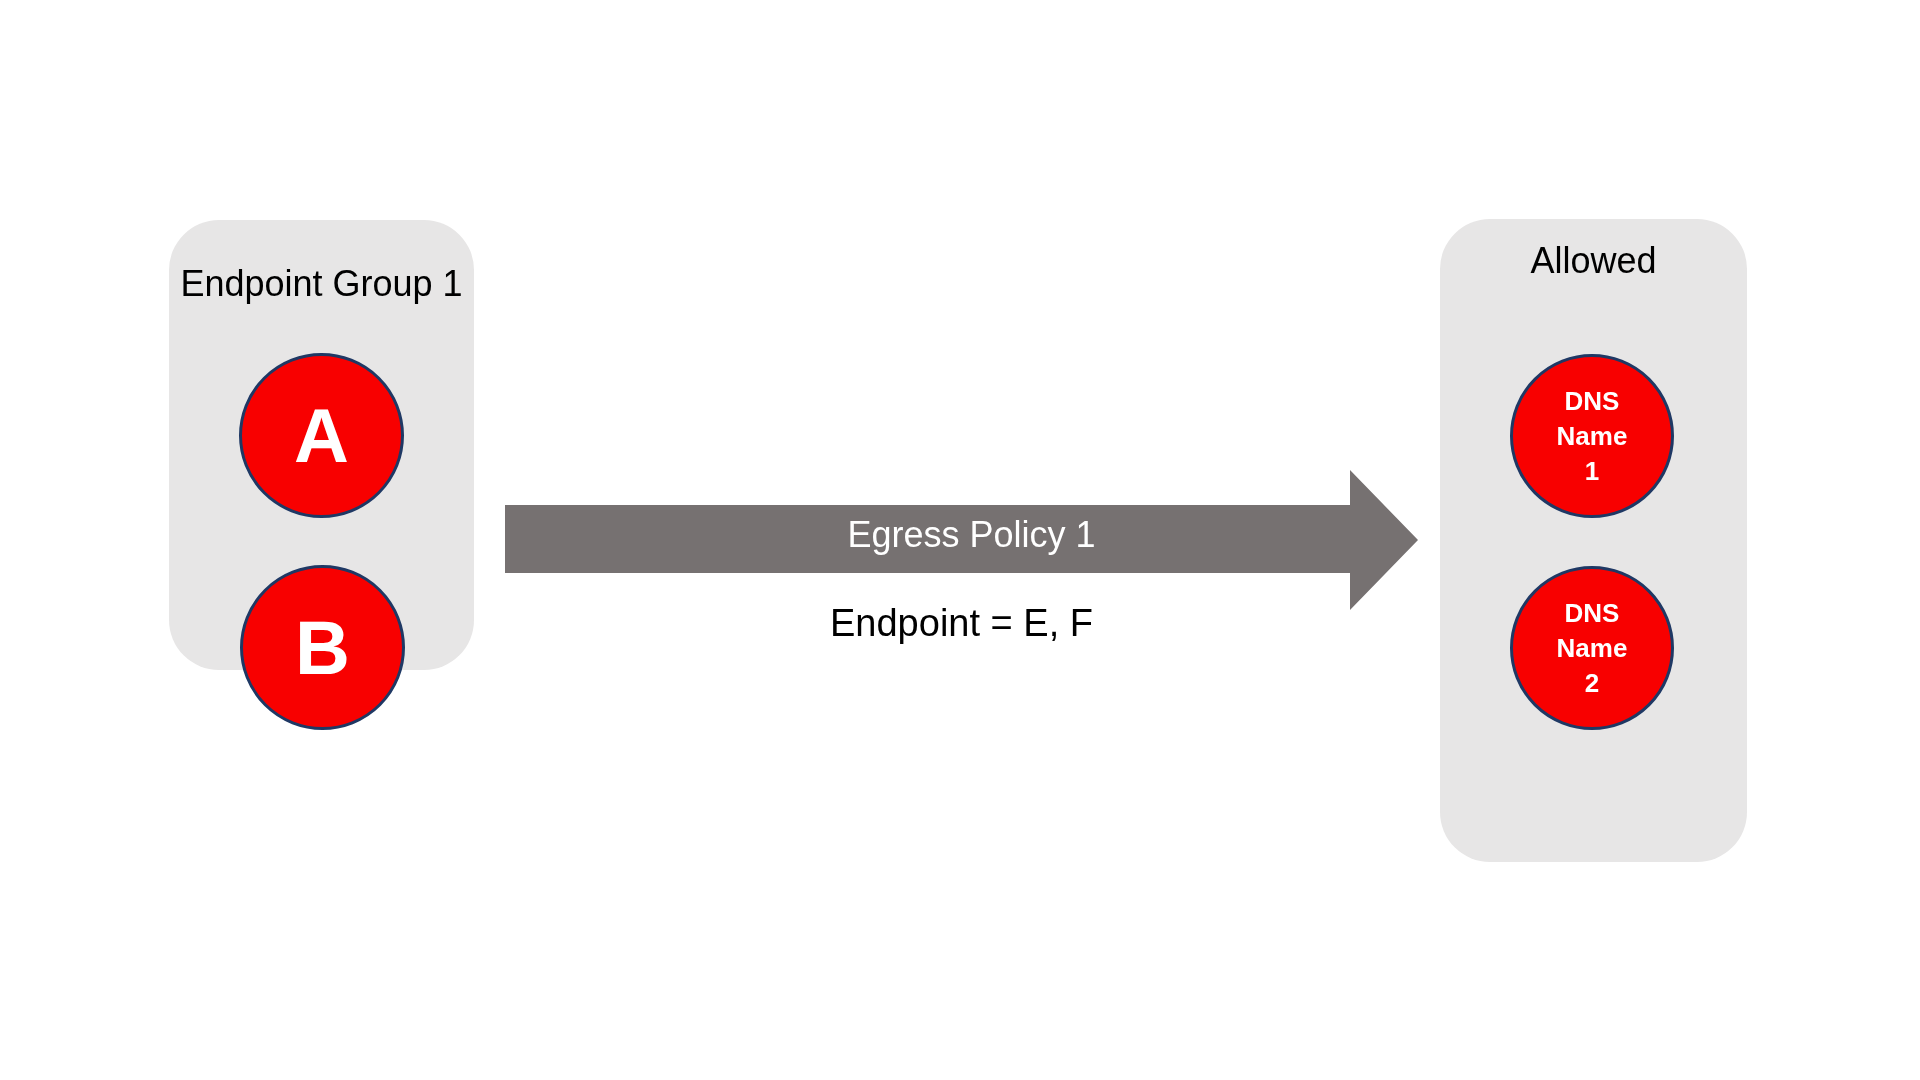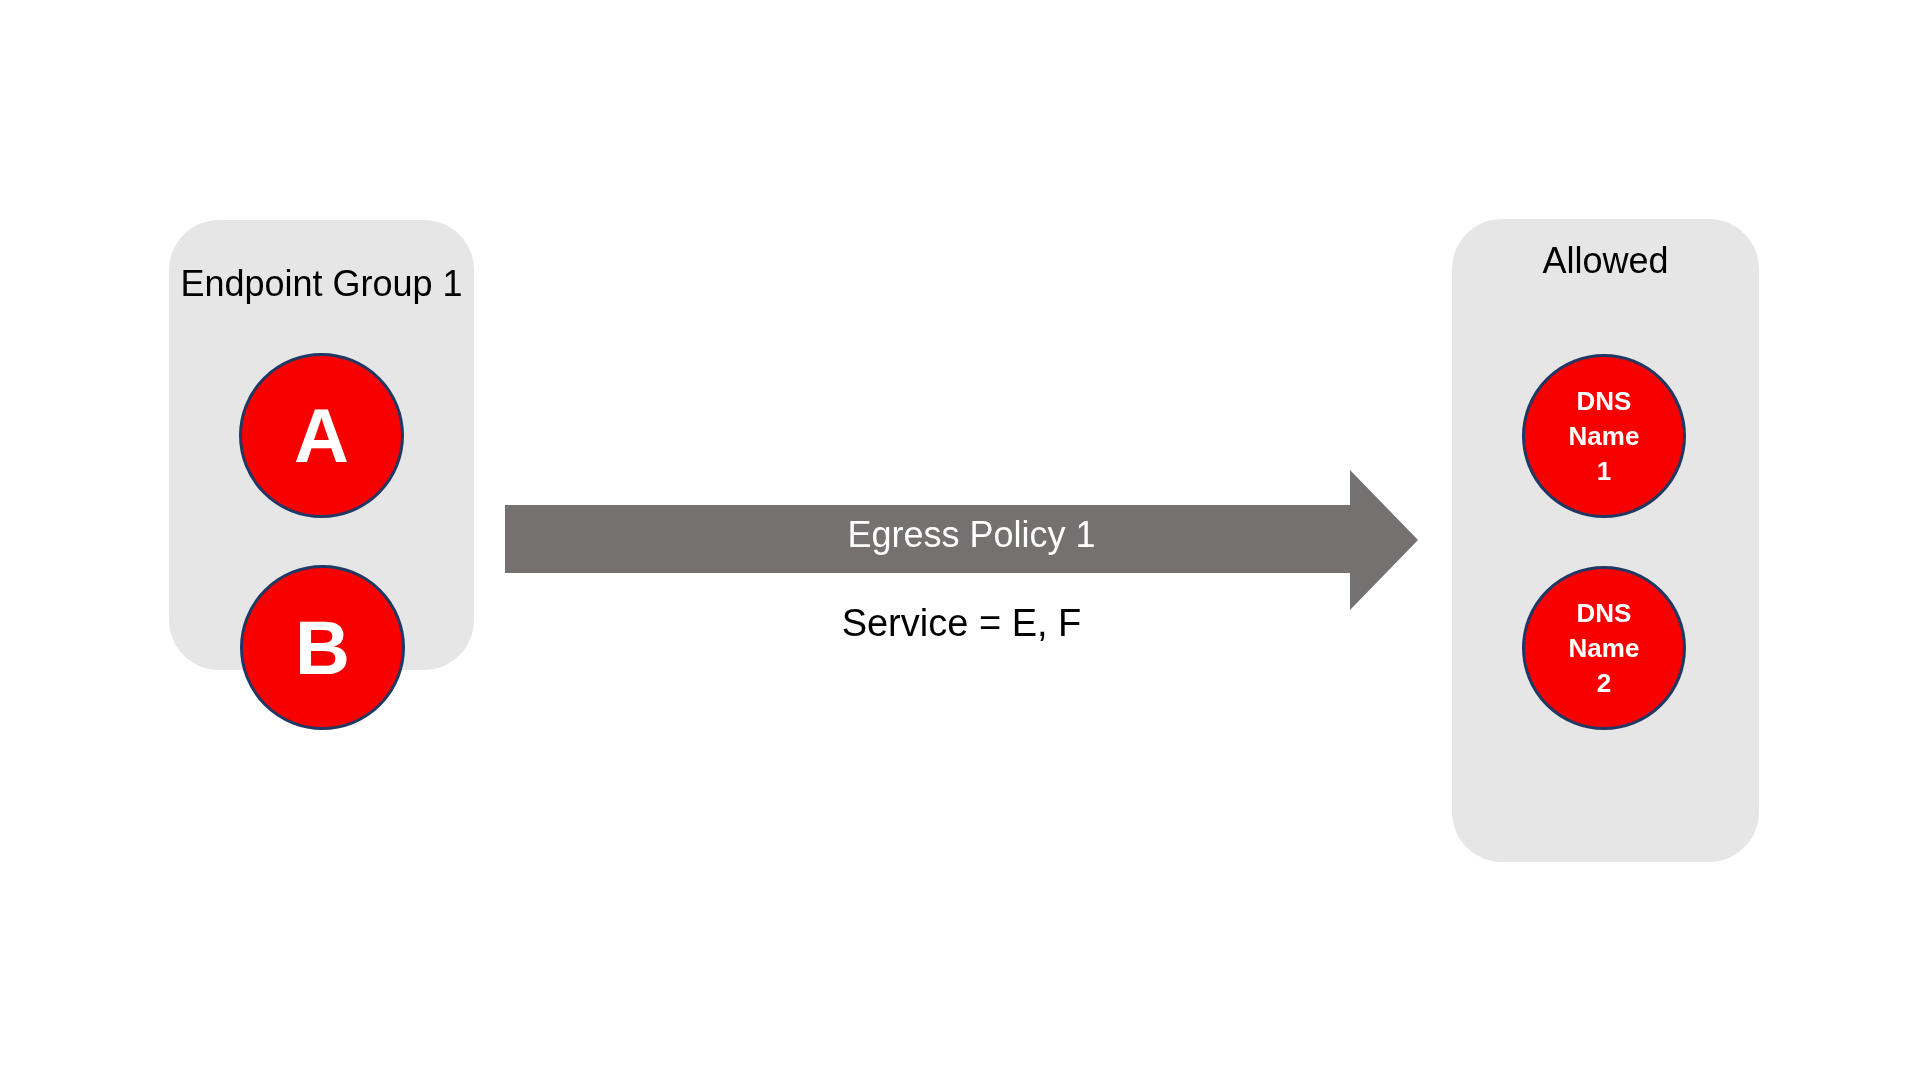--- a/index.html
+++ b/index.html
@@ -23,21 +23,21 @@
     width: 1920px;
     height: 1080px;
     background: var(--c-page_bg);
   }
   .panel {
     position: absolute;
     background: var(--c-panel_bg);
     border-radius: 50px;
   }
   .panel-left  { left: 169px;  top: 220px; width: 305px; height: 450px; }
-  .panel-right { left: 1440px; top: 219px; width: 307px; height: 643px; margin-left: 12px; }
+  .panel-right { left: 1440px; top: 219px; width: 307px; height: 643px; }
   .panel-title {
     margin-top: 42px;
     text-align: center;
     font-size: 36px;
     line-height: 44px;
     color: var(--c-text_dark);
     white-space: nowrap;
   }
   .panel-title.two-line { margin-top: 20px; white-space: normal; }
   .node {
@@ -107,21 +107,21 @@
     </div>
   </div>
 
   <div class="arrow-group">
     <svg width="913" height="140" viewBox="0 0 913 140">
       <polygon points="0,35 845,35 845,0 913,70 845,140 845,103 0,103" style="fill: var(--c-arrow);"></polygon>
     </svg>
     <div class="arrow-label">Egress Policy 1</div>
   </div>
 
-  <div class="service-label">Service = E, F</div>
+  <div class="service-label">Endpoint = E, F</div>
 
   <div class="panel panel-right">
     <div class="panel-title two-line">
       <div>Allowed</div>
     </div>
     <div class="node node-dns1">
       <span class="node-small-label">
         <div>DNS</div>
         <div>Name</div>
         <div>1</div>

